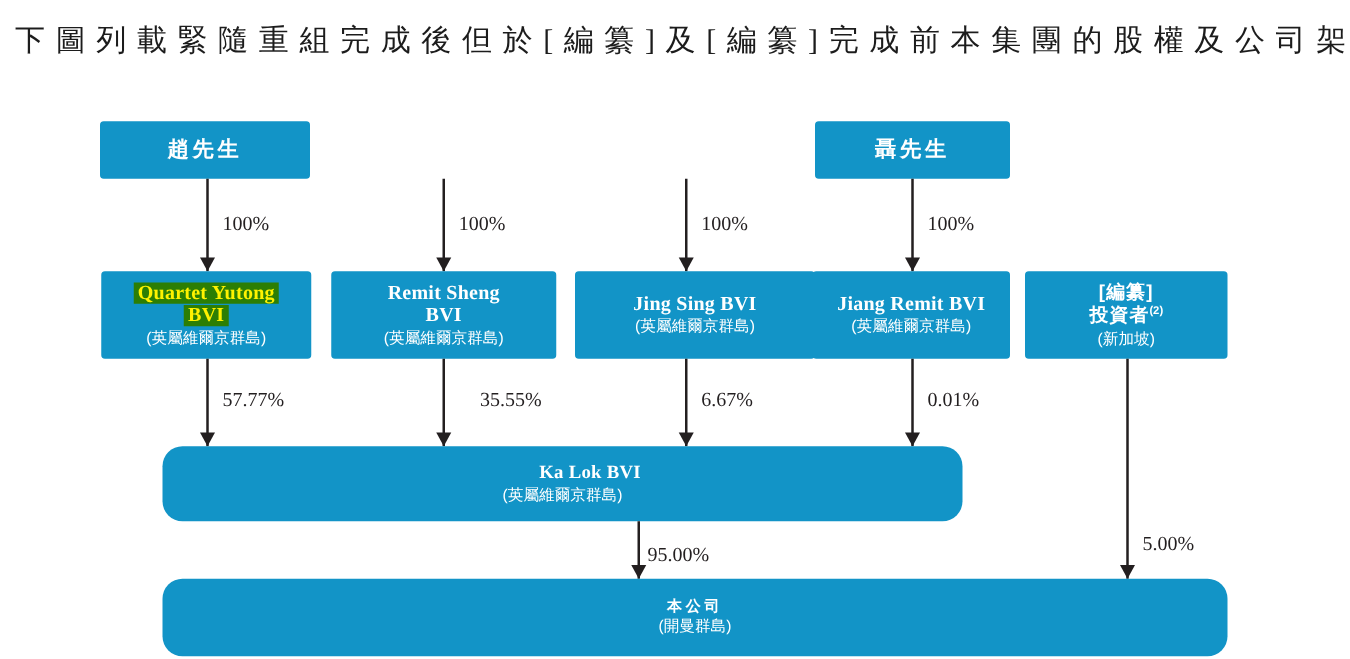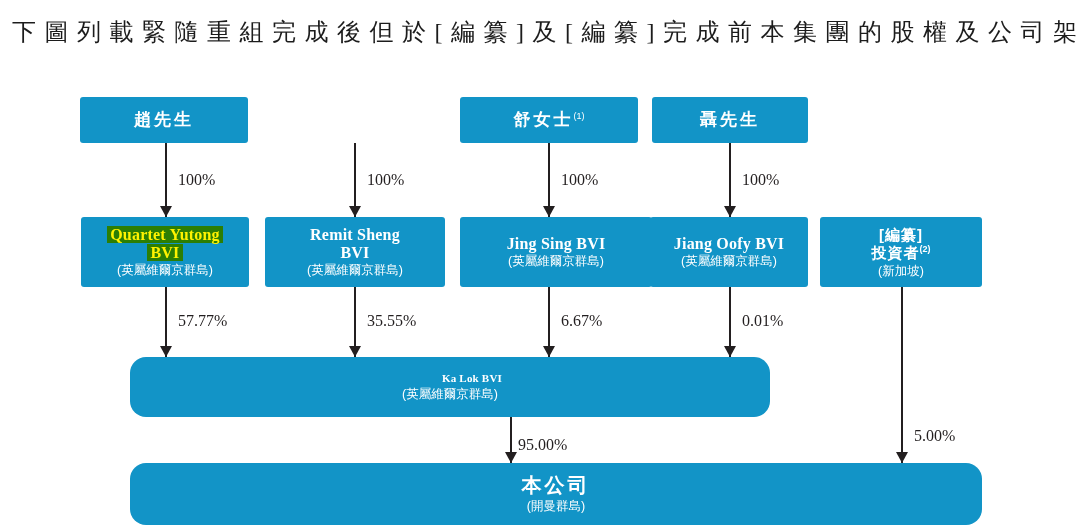--- a/index.html
+++ b/index.html
@@ -25,21 +25,21 @@
     align-items:center;justify-content:center;text-align:center;
     line-height:1.15;
   }
   .box.wide{border-radius:16px;}
   .cjk-bold{font-weight:bold;font-size:17px;letter-spacing:3px;}
   .cjk-bold.sm{font-size:15px;letter-spacing:1px;line-height:1.2;}
   .en{
     font-family:"Liberation Serif","DejaVu Serif",serif;
     font-weight:bold;font-size:16px;line-height:1.1;letter-spacing:.2px;
   }
-  .en.big{font-size:11px;margin-left:44px;}
+  .en.big{font-size:15px;margin-left:44px;}
   .jur{font-size:12.5px;letter-spacing:0;margin-top:2px;line-height:1.2;}
   .hl{background:var(--hl-bg);color:var(--hl-text);padding:0 3px;}
   .sup{font-size:9px;vertical-align:super;letter-spacing:0;}
   .conn{
     position:absolute;width:2px;margin-left:-1px;background:var(--ink);
   }
   .conn::after{
     content:"";position:absolute;left:50%;bottom:0;transform:translateX(-50%);
     border:solid transparent;border-width:11px 6px 0 6px;
     border-top-color:var(--ink);
@@ -52,23 +52,20 @@
 </style>
 </head>
 <body>
 
 <div class="page">
 
   <div class="title-row"><span>下圖列載緊隨重組完成後但於[編纂]及[編纂]完成前本集團的股權及公司架構</span></div>
 
   <div class="box" style="left:80px;top:97px;width:168px;height:46px">
     <div><span class="cjk-bold">趙先生</span><span class="sup"></span></div>
-  </div>
-  <div class="box" style="left:460px;top:97px;width:178px;height:46px">
-    <div><span class="cjk-bold">舒女士</span><span class="sup">(1)</span></div>
   </div>
   <div class="box" style="left:652px;top:97px;width:156px;height:46px">
     <div><span class="cjk-bold">聶先生</span><span class="sup"></span></div>
   </div>
 
   <div class="conn" style="left:166px;top:143px;height:74px"></div>
   <div class="conn" style="left:355px;top:143px;height:74px"></div>
   <div class="conn" style="left:549px;top:143px;height:74px"></div>
   <div class="conn" style="left:730px;top:143px;height:74px"></div>
   <span class="pct" style="left:178px;top:171px">100%</span>
@@ -84,46 +81,46 @@
   <div class="box" style="left:265px;top:217px;width:180px;height:70px">
     <div class="en">Remit Sheng</div>
     <div class="en">BVI</div>
     <div class="jur">(英屬維爾京群島)</div>
   </div>
   <div class="box" style="left:460px;top:217px;width:192px;height:70px">
     <div class="en">Jing Sing BVI</div>
     <div class="jur">(英屬維爾京群島)</div>
   </div>
   <div class="box" style="left:650px;top:217px;width:158px;height:70px">
-    <div class="en">Jiang Oofy BVI</div>
+    <div class="en">Jiang Remit BVI</div>
     <div class="jur">(英屬維爾京群島)</div>
   </div>
   <div class="box" style="left:820px;top:217px;width:162px;height:70px">
     <div class="cjk-bold sm">[編纂]</div>
     <div class="cjk-bold sm"><span>投資者</span><span class="sup">(2)</span></div>
     <div class="jur">(新加坡)</div>
   </div>
 
   <div class="conn" style="left:166px;top:287px;height:70px"></div>
   <div class="conn" style="left:355px;top:287px;height:70px"></div>
   <div class="conn" style="left:549px;top:287px;height:70px"></div>
   <div class="conn" style="left:730px;top:287px;height:70px"></div>
   <span class="pct" style="left:178px;top:312px">57.77%</span>
-  <span class="pct" style="left:367px;top:312px">35.55%</span>
+  <span class="pct" style="left:384px;top:312px">35.55%</span>
   <span class="pct" style="left:561px;top:312px">6.67%</span>
   <span class="pct" style="left:742px;top:312px">0.01%</span>
 
   <div class="box wide" style="left:130px;top:357px;width:640px;height:60px">
     <div class="en big">Ka Lok BVI</div>
     <div class="jur">(英屬維爾京群島)</div>
   </div>
 
   <div class="conn" style="left:511px;top:417px;height:46px"></div>
   <span class="pct" style="left:518px;top:436px">95.00%</span>
   <div class="conn" style="left:902px;top:287px;height:176px"></div>
   <span class="pct" style="left:914px;top:427px">5.00%</span>
 
   <div class="box wide" style="left:130px;top:463px;width:852px;height:62px">
-    <div class="cjk-bold" style="font-size:20px">本公司</div>
+    <div class="cjk-bold" style="font-size:12px">本公司</div>
     <div class="jur">(開曼群島)</div>
   </div>
 
 </div>
 
 </body></html>

